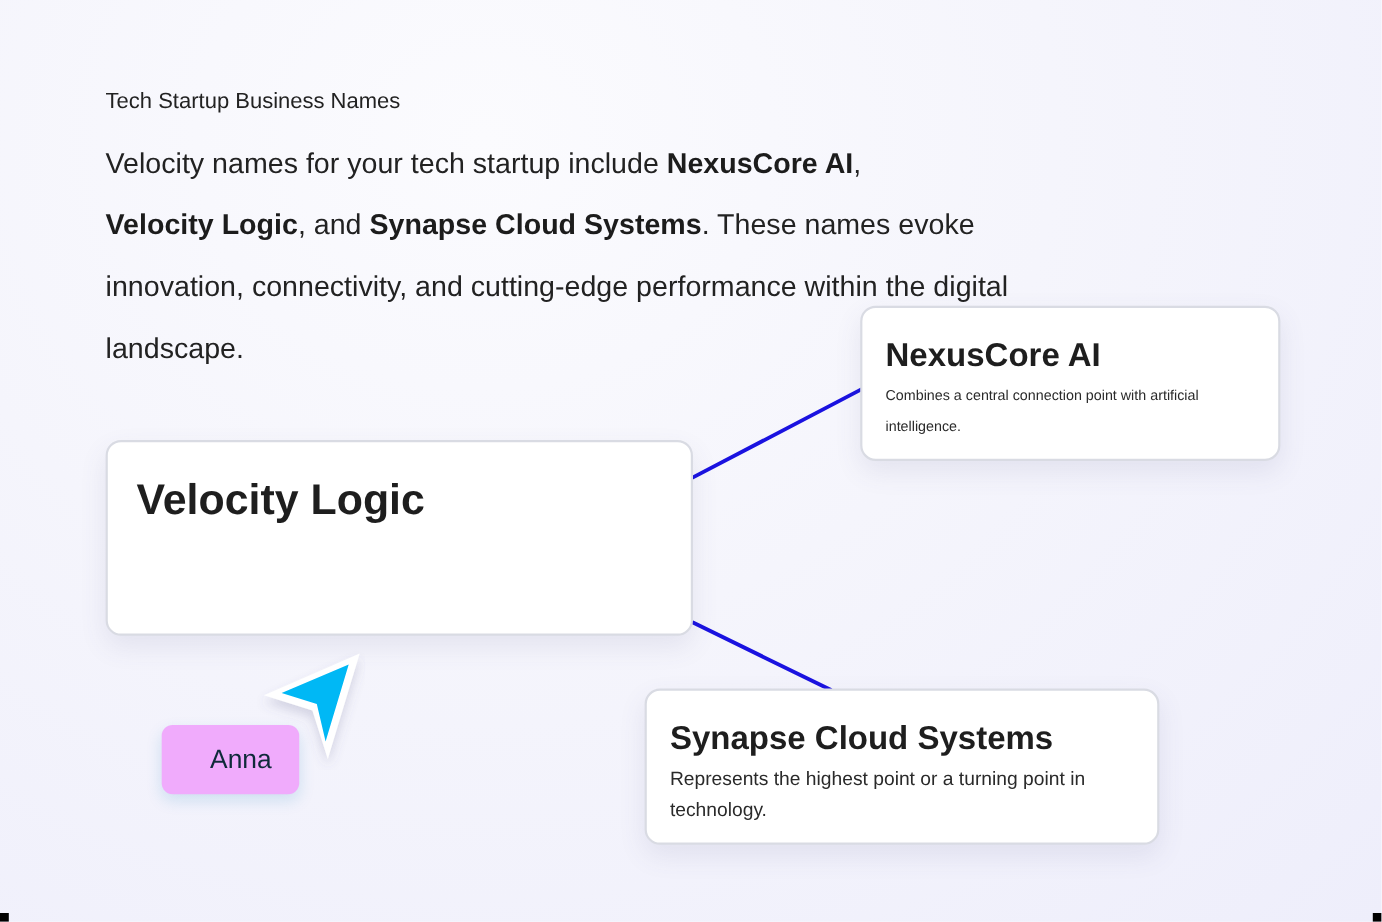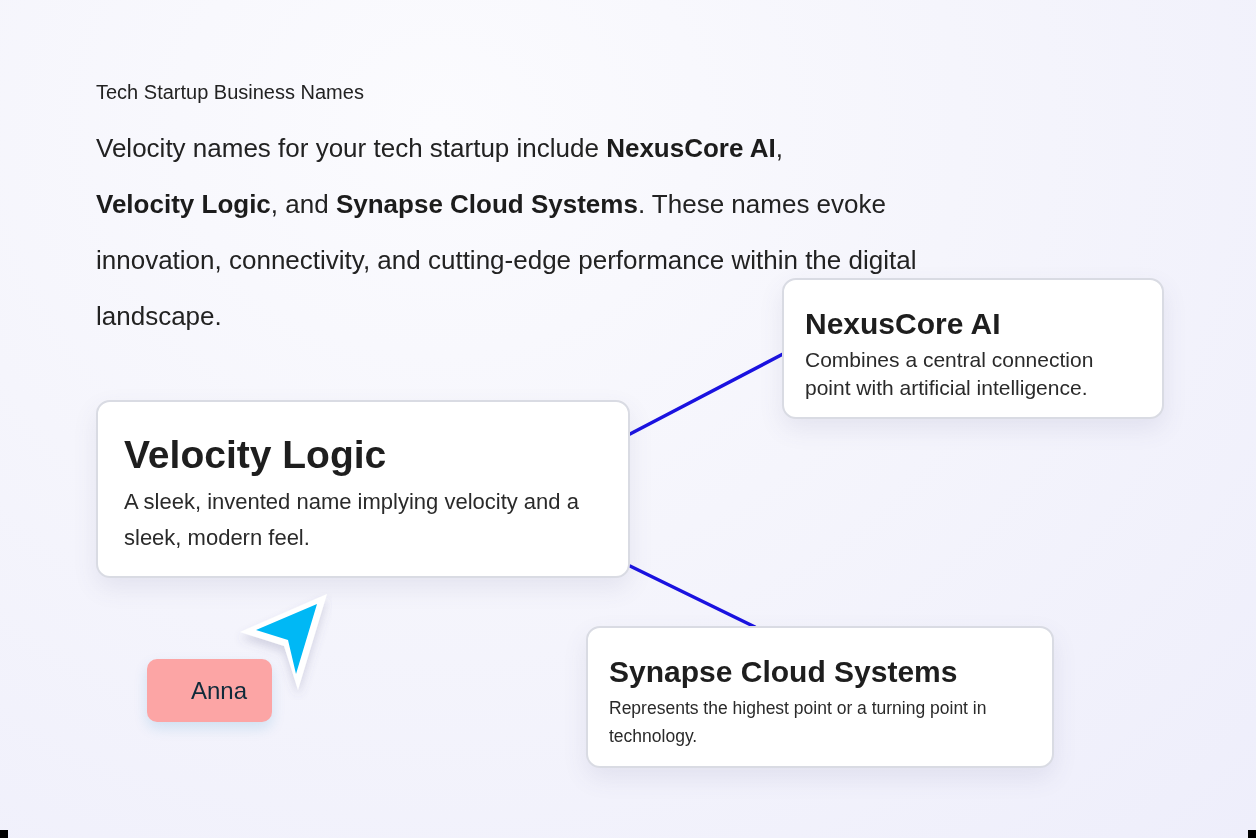--- a/index.html
+++ b/index.html
@@ -27,21 +27,21 @@
   }
   .card h2 { margin: 0; font-weight: bold; color: #1e1e1e; }
   .card p { margin: 0; color: #2a2a2a; }
 
   .card-velocity { left: 96px; top: 400px; width: 534px; height: 178px; padding: 28px 26px; }
   .card-velocity h2 { font-size: 39px; line-height: 50px; }
   .card-velocity p { font-size: 22px; line-height: 36px; margin-top: 4px; }
 
   .card-nexus { left: 782px; top: 278px; width: 382px; height: 141px; padding: 24px 21px; }
   .card-nexus h2 { font-size: 30px; line-height: 40px; }
-  .card-nexus p { font-size: 21px; line-height: 28px; margin-top: 2px; }
+  .card-nexus p { font-size: 13px; line-height: 28px; margin-top: 2px; }
 
   .card-synapse { left: 586px; top: 626px; width: 468px; height: 142px; padding: 24px 21px; }
   .card-synapse h2 { font-size: 30px; line-height: 40px; }
   .card-synapse p { font-size: 17.5px; line-height: 28px; margin-top: 2px; }
 
   .cursor { position: absolute; left: 232px; top: 590px; width: 100px; height: 110px; }
   .user-tag {
     position: absolute; left: 147px; top: 659px; width: 125px; height: 63px;
     background: #00b8f5; border-radius: 10px; box-sizing: border-box;
     display: flex; align-items: center; justify-content: center;
@@ -62,21 +62,20 @@
   </p>
 </div>
 
 <svg class="connector" viewBox="0 0 1256 838">
   <line id="line-0" stroke-width="3.5" stroke-linecap="round" x1="630" y1="434" x2="783" y2="354" stroke="#1a12e0"></line>
   <line id="line-1" stroke-width="3.5" stroke-linecap="round" x1="630" y1="566" x2="755" y2="627" stroke="#1a12e0"></line>
 </svg>
 
 <div class="card card-velocity">
   <h2>Velocity Logic</h2>
-  <p>A sleek, invented name implying velocity and a sleek, modern feel.</p>
 </div>
 
 <div class="card card-nexus">
   <h2>NexusCore AI</h2>
   <p>Combines a central connection point with artificial intelligence.</p>
 </div>
 
 <div class="card card-synapse">
   <h2>Synapse Cloud Systems</h2>
   <p>Represents the highest point or a turning point in technology.</p>
@@ -85,15 +84,15 @@
 <svg class="cursor" viewBox="0 0 100 110">
   <defs>
     <filter id="cshadow" x="-30%" y="-30%" width="160%" height="160%">
       <feDropShadow dx="0" dy="6" stdDeviation="5" flood-color="#5a5a8a" flood-opacity="0.22"></feDropShadow>
     </filter>
   </defs>
   <path d="M95 4 L8 42 L52 56 L66 100 Z" fill="#ffffff" filter="url(#cshadow)"></path>
   <path id="cursor-fill" d="M85 14 L24 40 L56 50 L64 84 Z" fill="#00b8f5"></path>
 </svg>
 
-<div class="user-tag" style="background: #fca5a5; padding-left: 19px;">
+<div class="user-tag" style="background: #f0abfc; padding-left: 19px;">
   <span>Anna</span>
 </div>
 
 </body></html>

